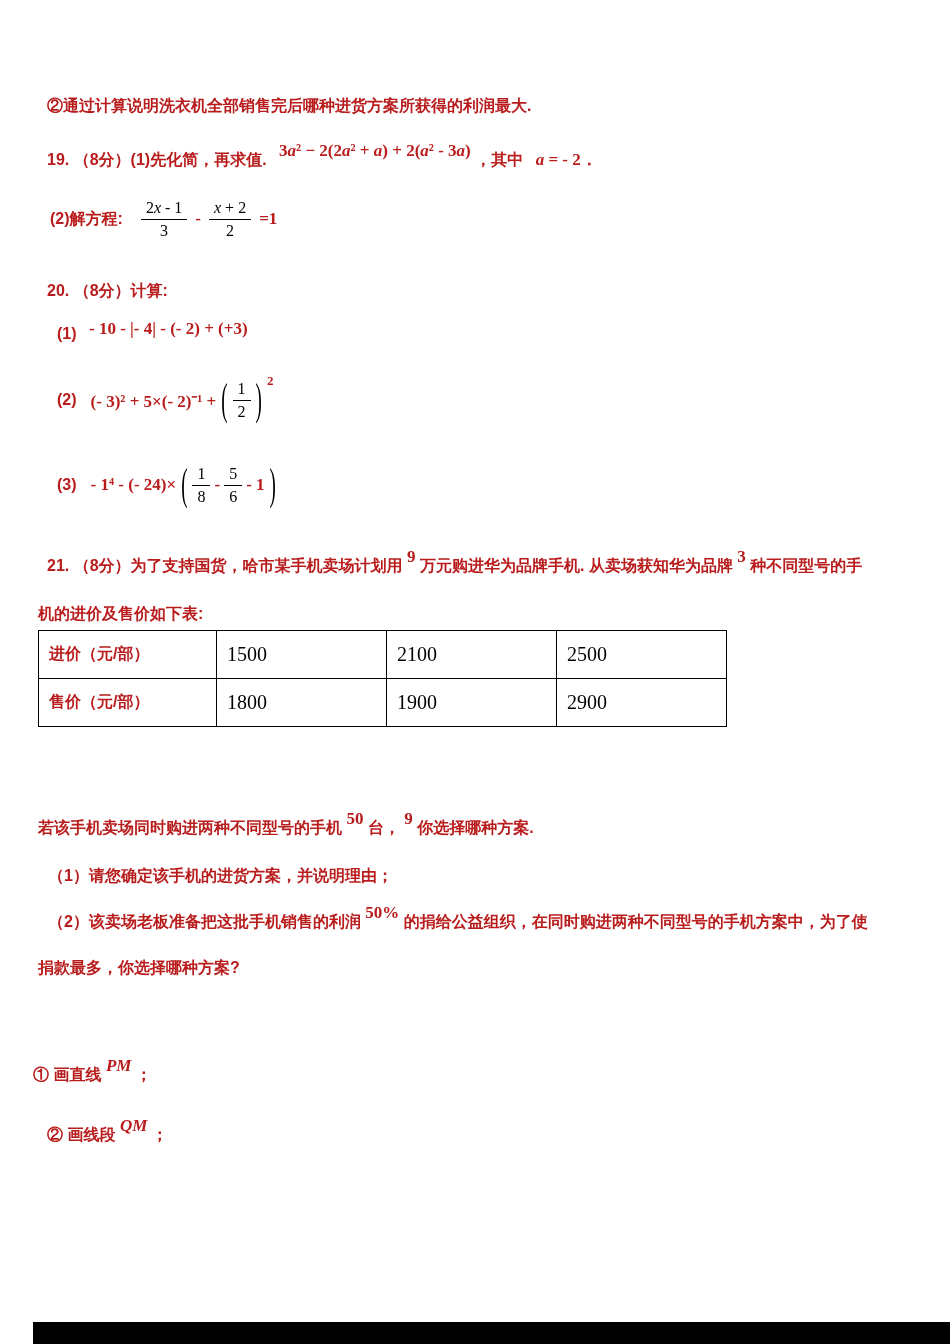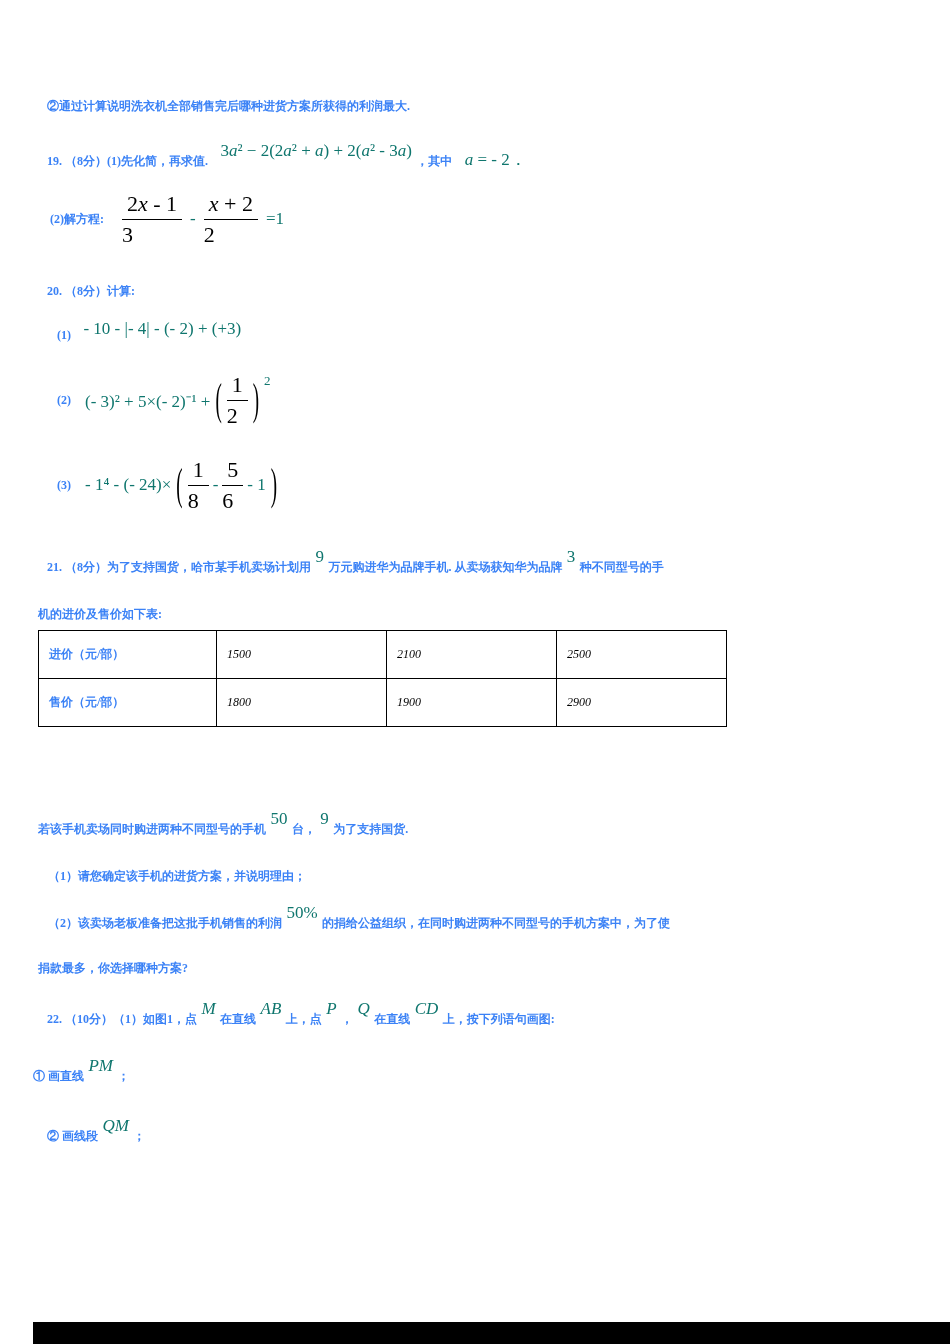--- a/index.html
+++ b/index.html
@@ -3,39 +3,39 @@
 <meta charset="utf-8">
 <style>
   * { box-sizing: border-box; margin: 0; padding: 0; }
   html, body { background: #ffffff; }
   .page {
     position: relative; width: 950px; height: 1344px;
     background: #ffffff; color: #000; overflow: hidden;
     font-family: "Liberation Sans", sans-serif;
   }
   .abs { position: absolute; white-space: nowrap; }
-  .cn  { font-family: Liberation Serif, serif; font-weight: 700; font-size: 12px; color: #3b82f6; }
-  .m   { font-family: "Liberation Serif", serif; font-size: 17px; font-weight: 400; color: #0f766e; }
+  .cn  { font-family: Liberation Sans, sans-serif; font-weight: 700; font-size: 16px; color: #b91c1c; }
+  .m   { font-family: "Liberation Serif", serif; font-size: 17px; font-weight: 700; color: #b91c1c; }
   .it  { font-style: italic; }
   .up  { position: relative; top: -9px; display: inline-block; }
   .up6 { position: relative; top: -5px; display: inline-block; }
   .gapL { margin-left: 8px; }
   .mathrow { display: flex; align-items: center; }
-  .frac { display: inline-block; vertical-align: middle;
-          font-family: "Liberation Serif", serif; font-size: 22px; }
+  .frac { display: inline-block; text-align: center; vertical-align: middle;
+          font-family: "Liberation Serif", serif; font-size: 16px; }
   .frac .num { display: block; border-bottom: 1.4px solid #000; padding: 0 5px 2px; }
   .frac .den { display: block; padding-top: 2px; }
   .bigp { display: inline-block; transform: scaleY(2.3); font-family: "Liberation Serif", serif;
           font-size: 19px; font-weight: 300; padding: 0 1px; }
   .outersup { position: relative; top: -19px; font-size: 13px; font-family: "Liberation Serif", serif; }
   .qtable { position: absolute; border-collapse: collapse; table-layout: fixed; background: #fff; }
   .qtable td { border: 1.5px solid #000; vertical-align: middle; padding-left: 10px; }
   .qtable .hrow td { height: 73px; }
   .qtable .drow td { height: 48px; }
-  .qtable .tv { font-family: "Liberation Serif", serif; font-size: 12px; font-style: italic; }
+  .qtable .tv { font-family: "Liberation Serif", serif; font-size: 20px; }
   .bottom-bar { position: absolute; background: #000; }
 </style>
 </head>
 <body>
 
 <div class="page">
 
   <div class="abs" style="left:47px; top:96px;">
     <span class="cn">②通过计算说明洗衣机全部销售完后哪种进货方案所获得的利润最大.</span>
   </div>
@@ -131,49 +131,36 @@
       <td class="tv">2900</td>
     </tr>
   </tbody>
     </table>
 
   <div class="abs" style="left:38px; top:818px;">
     <span class="cn">若该手机卖场同时购进两种不同型号的手机</span>
     <span class="m up">50</span>
     <span class="cn">台，</span>
     <span class="m up">9</span>
-    <span class="cn">为了支持国货.</span>
+    <span class="cn">你选择哪种方案.</span>
   </div>
 
   <div class="abs" style="left:48px; top:866px;">
     <span class="cn">（1）请您确定该手机的进货方案，并说明理由；</span>
   </div>
 
   <div class="abs" style="left:48px; top:912px;">
     <span class="cn">（2）该卖场老板准备把这批手机销售的利润</span>
     <span class="m up">50%</span>
     <span class="cn">的捐给公益组织，在同时购进两种不同型号的手机方案中，为了使</span>
   </div>
   <div class="abs" style="left:38px; top:958px;">
     <span class="cn">捐款最多，你选择哪种方案?</span>
   </div>
 
-  <div class="abs" style="left:47px; top:1008px;">
-    <span class="cn">22. （10分）（1）如图1，点</span>
-    <span class="m it up">M</span>
-    <span class="cn">在直线</span>
-    <span class="m it up">AB</span>
-    <span class="cn">上，点</span>
-    <span class="m it up">P</span>
-    <span class="cn">，</span>
-    <span class="m it up">Q</span>
-    <span class="cn">在直线</span>
-    <span class="m it up">CD</span>
-    <span class="cn">上，按下列语句画图:</span>
-  </div>
 
   <div class="abs" style="left:33px; top:1065px;">
     <span class="cn">① 画直线</span>
     <span class="m it up">PM</span>
     <span class="cn">；</span>
   </div>
 
   <div class="abs" style="left:47px; top:1125px;">
     <span class="cn">② 画线段</span>
     <span class="m it up">QM</span>

